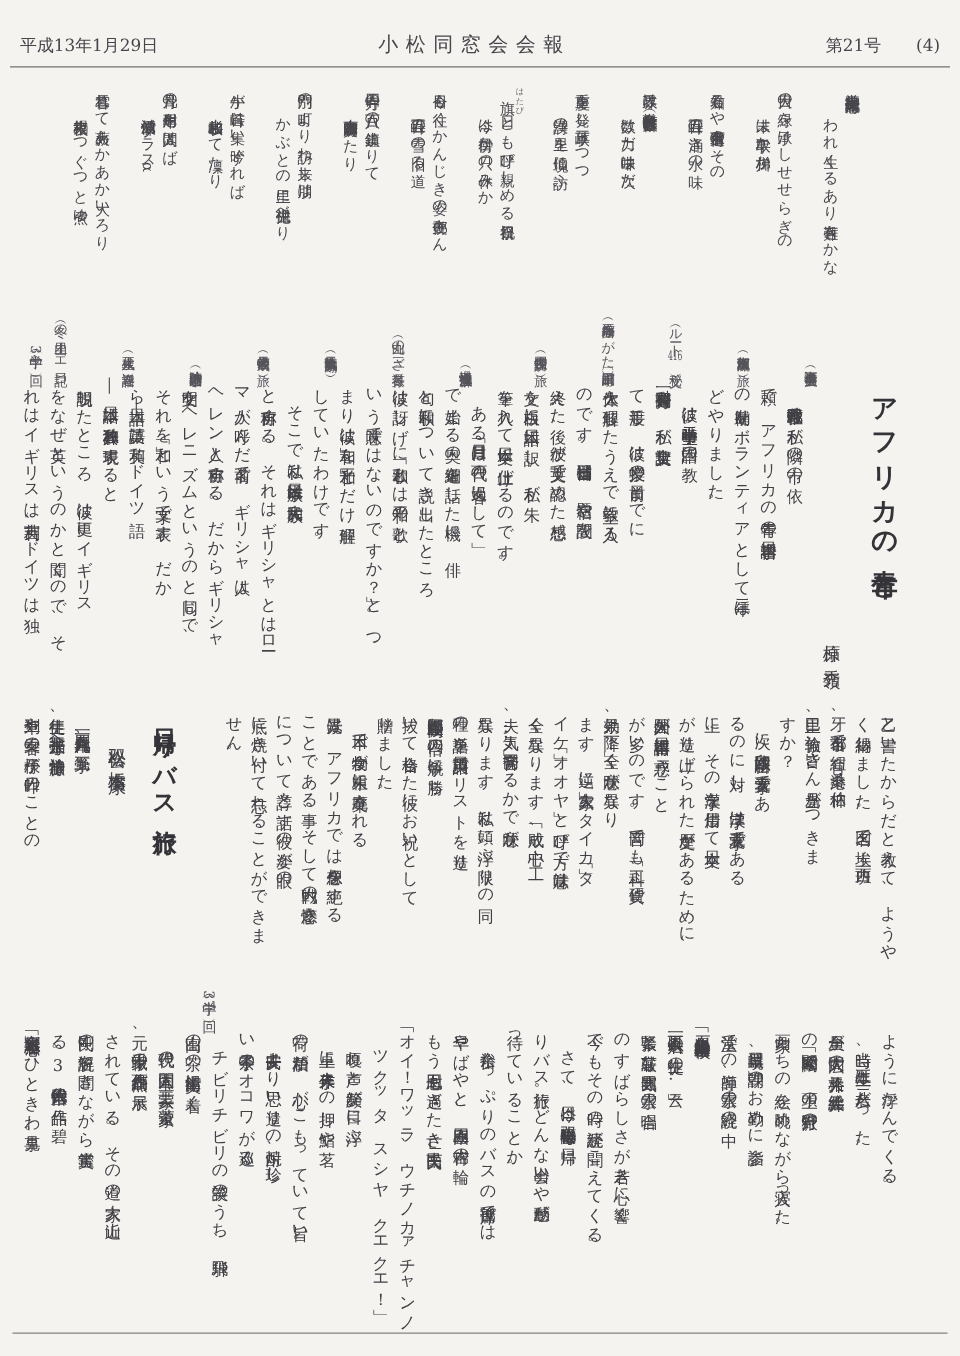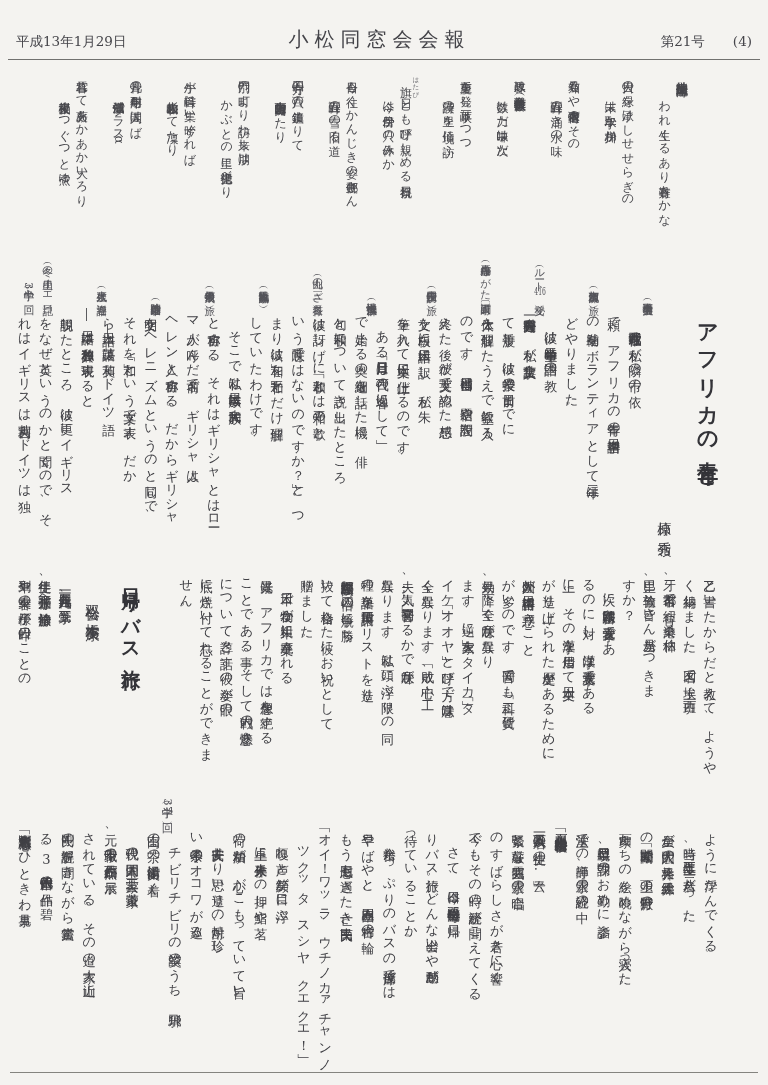--- a/index.html
+++ b/index.html
@@ -8,21 +8,21 @@
     background:#f4f3f0;color:#3c3c40;
     font-family:"DejaVu Serif","Liberation Serif",serif;
     position:relative;
   }
   .page{width:768px;height:1085px;box-sizing:border-box;padding-top:26px;}
   
   .header{
     display:flex;align-items:baseline;justify-content:space-between;
     padding:0 16px 6px 16px;font-size:13.5px;color:#45454a;text-align:right;
   }
-  .header .htitle{letter-spacing:6px;font-size:20px;}
+  .header .htitle{letter-spacing:6px;font-size:16px;}
   .header .hissue span{margin-left:28px;}
   .rule{border-top:1.6px solid #71716f;margin:0 8px;}
   .rule.bottom{margin:8px 10px 0 10px;border-top:1.8px solid #84847f;}
   
   .vsec{
     writing-mode:vertical-rl;text-orientation:mixed;
     box-sizing:border-box;padding:0 14px;overflow:visible;
   }
   .gen{display:block;}
   .vcol{white-space:nowrap;letter-spacing:0.4px;}

